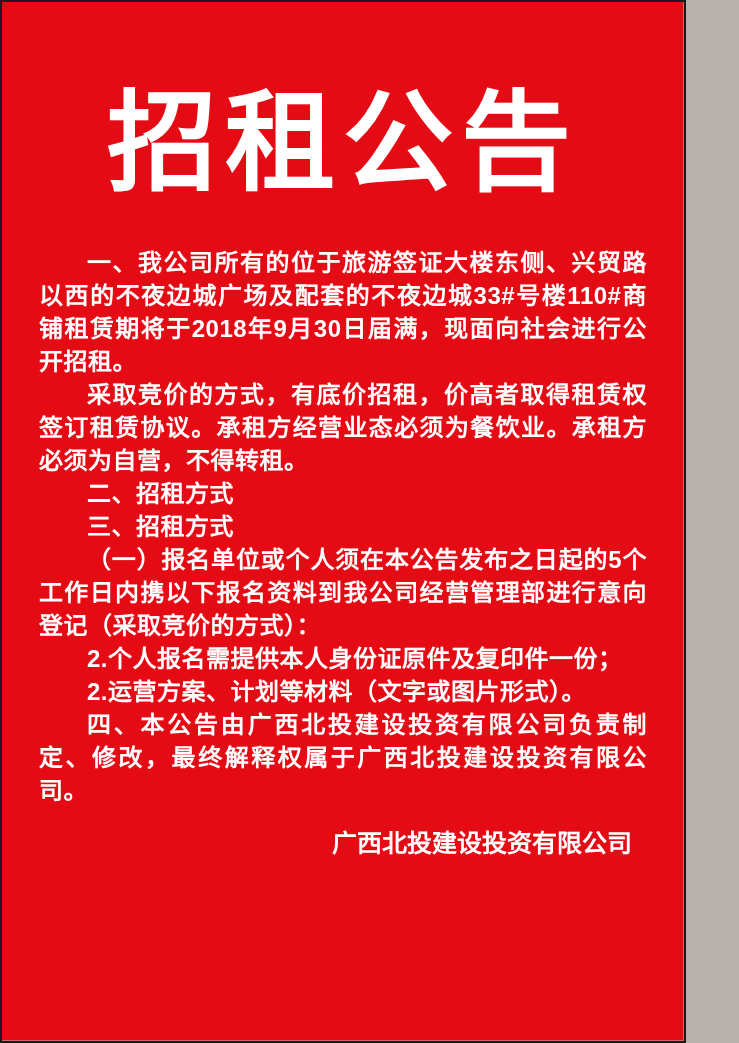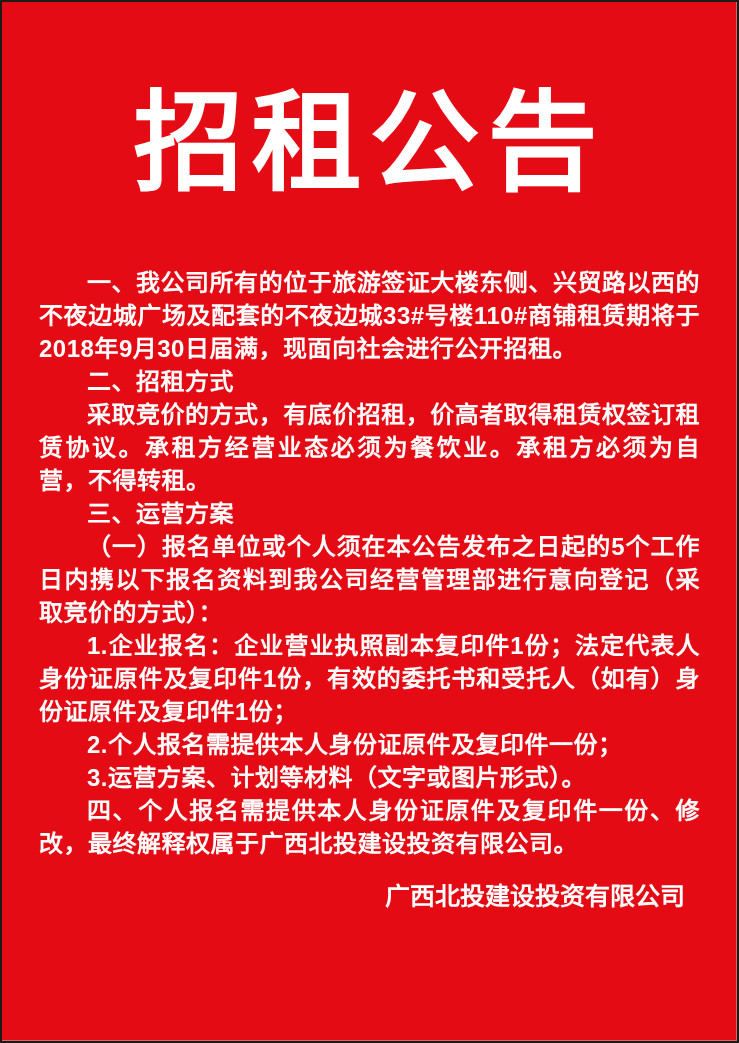--- a/index.html
+++ b/index.html
@@ -2,21 +2,21 @@
 <html lang="zh-CN" style="--background: #e50b15; --text: #ffffff; --border: #1a1a1a;"><head>
 <meta charset="utf-8">
 <style>
   html, body {
     margin: 0;
     padding: 0;
     background: #b8b2ac;
   }
   .poster {
     position: relative;
-    width: 739px;
+    width: 686px;
     height: 1043px;
     box-sizing: border-box;
     background: var(--background, #e50b15);
     border: 2px solid var(--border, #1a1a1a);
     box-shadow: inset -1px -1px 0 rgba(190,180,170,0.55);
     color: var(--text, #ffffff);
     font-family: "Liberation Sans", "DejaVu Sans", sans-serif;
     font-weight: bold;
     overflow: hidden;
   }
@@ -24,21 +24,21 @@
     margin: 76px 0 0 0;
     text-align: center;
     font-family: "Liberation Serif", "DejaVu Serif", serif;
     font-weight: 900;
     font-size: 110px;
     line-height: 1.2;
     letter-spacing: 8px;
     white-space: nowrap;
   }
   .body {
-    margin-top: 56px;
+    margin-top: 36px;
     padding: 0 37px;
   }
   .body p {
     margin: 0;
     font-size: 24px;
     line-height: 33px;
     letter-spacing: 0.5px;
     text-indent: 2em;
     text-align: justify;
   }
@@ -54,27 +54,26 @@
   }
 </style>
 </head>
 <body>
 
 <div class="poster">
   <h1 class="title">招租公告</h1>
 
   <div class="body">
     <p>一、我公司所有的位于旅游签证大楼东侧、兴贸路以西的不夜边城广场及配套的不夜边城33#号楼110#商铺租赁期将于2018年9月30日届满，现面向社会进行公开招租。</p>
+    <p>采取竞价的方式，有底价招租，价高者取得租赁权签订租赁协议。承租方经营业态必须为餐饮业。承租方必须为自营，不得转租。</p>
     <p>二、招租方式</p>
-    <p>采取竞价的方式，有底价招租，价高者取得租赁权签订租赁协议。承租方经营业态必须为餐饮业。承租方必须为自营，不得转租。</p>
-    <p>三、运营方案</p>
+    <p>三、招租方式</p>
     <p>（一）报名单位或个人须在本公告发布之日起的5个工作日内携以下报名资料到我公司经营管理部进行意向登记（采取竞价的方式）：</p>
-    <p>1.企业报名：企业营业执照副本复印件1份；法定代表人身份证原件及复印件1份，有效的委托书和受托人（如有）身份证原件及复印件1份；</p>
     <p>2.个人报名需提供本人身份证原件及复印件一份；</p>
-    <p>3.运营方案、计划等材料（文字或图片形式）。</p>
-    <p>四、个人报名需提供本人身份证原件及复印件一份、修改，最终解释权属于广西北投建设投资有限公司。</p>
+    <p>2.运营方案、计划等材料（文字或图片形式）。</p>
+    <p>四、本公告由广西北投建设投资有限公司负责制定、修改，最终解释权属于广西北投建设投资有限公司。</p>
   </div>
 
   <div class="signature">
     <div>广西北投建设投资有限公司</div>
 
   </div>
 </div>
 
 </body></html>

